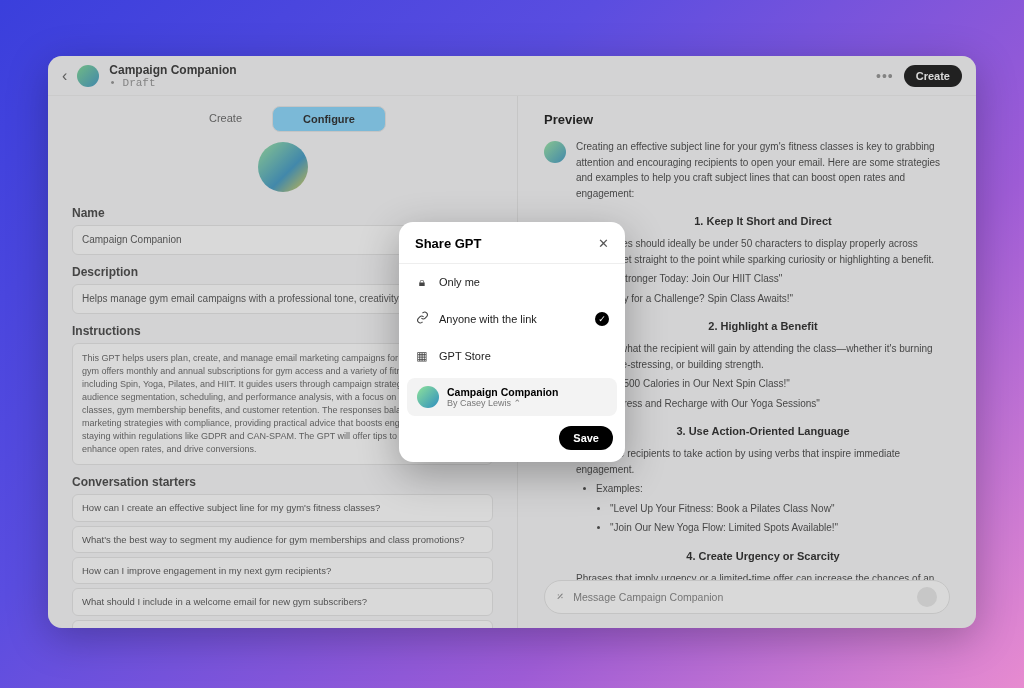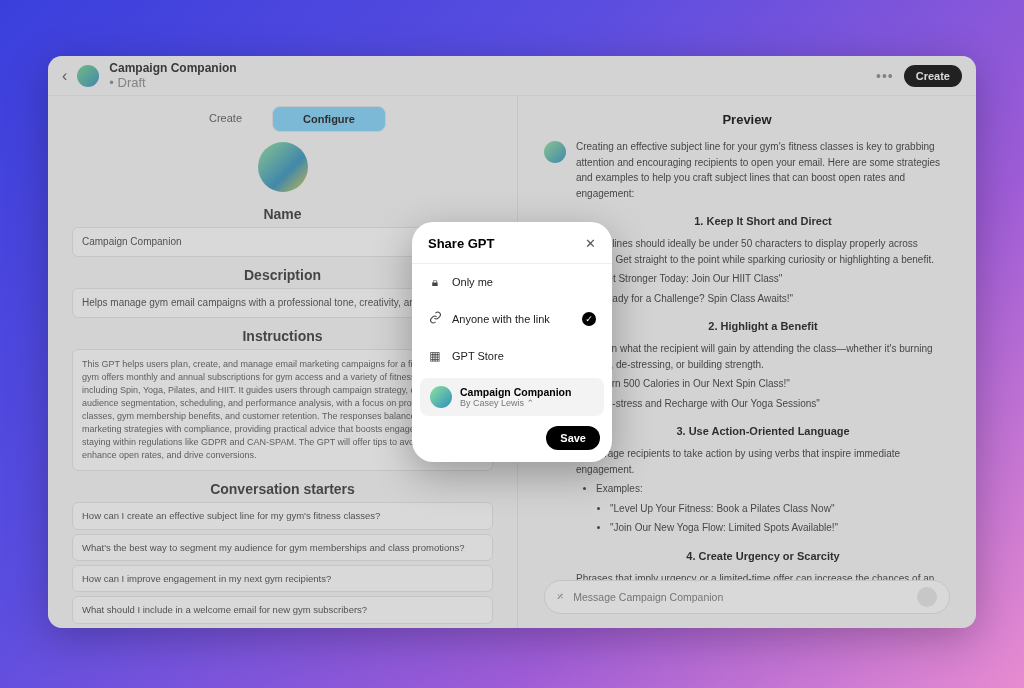--- a/index.html
+++ b/index.html
@@ -15,54 +15,54 @@
     border-radius: 14px;
     overflow: hidden;
     position: relative;
     box-shadow: 0 10px 40px rgba(0,0,0,.25);
   }
   .dim { position:absolute; inset:0; background:rgba(120,120,120,.28); pointer-events:none; z-index:5;}
   .topbar { height:40px; display:flex; align-items:center; padding:0 14px; gap:10px; border-bottom:1px solid #ececec;}
   .back-caret { font-size:16px; color:#555; cursor:pointer;}
   .top-avatar { width:22px; height:22px; border-radius:50%; background:linear-gradient(135deg,#6fd38a,#2e8fbf);}
   .top-title { font-size:12px; font-weight:600; color:#222;}
-  .top-sub { font-size:13px; color:#888;}
+  .top-sub { font-size:11px; color:#888;font-family:Liberation Mono, monospace;}
   .top-right { margin-left:auto; display:flex; align-items:center; gap:10px;}
   .dots { color:#888; font-size:14px; letter-spacing:1px;}
   .create-btn { background:#000; color:#fff; font-size:11px; padding:5px 12px; border-radius:14px; font-weight:600;}
   .body { display:flex; height:calc(100% - 40px);}
   .left { flex:0 0 470px; border-right:1px solid #e5e5e5; padding:10px 24px 0; overflow:hidden;}
   .right { flex:1; padding:10px 26px 0; position:relative;}
   .tabs { display:flex; justify-content:center; gap:0; margin-bottom:10px;}
   .tab { font-size:11px; padding:6px 30px; border-radius:8px; color:#555;}
   .tab.active { background:#7dd3fc; border:1px solid #e3e3e3; font-weight:600; color:#111;}
   .avatar-lg { width:50px; height:50px; border-radius:50%; margin:6px auto 14px; background:linear-gradient(135deg,#8fe29a,#2e8fbf 60%,#e2d13f); display:block;}
-  .section-label { font-size:14px; font-weight:600; color:#333; margin:10px 0 5px;text-align:center;}
+  .section-label { font-size:12px; font-weight:600; color:#333; margin:10px 0 5px;}
   .field { background:#fff; border:1px solid #e4e4e4; border-radius:6px; padding:7px 9px; font-size:10px; color:#444; line-height:1.4;}
   .field.small { min-height:26px;}
   .instructions { font-size:9px; line-height:1.45; color:#555; background:#fff; border:1px solid #e4e4e4; border-radius:6px; padding:8px 9px;}
   .starter-list .field { margin-bottom:4px; font-size:9.5px; padding:6px 9px;}
   .starter-add { background:#fff; border:1px solid #e4e4e4; border-radius:6px; height:24px; position:relative; margin-top:2px;}
   .starter-add .x { position:absolute; right:6px; top:4px; color:#777; font-size:12px;}
-  .preview-title { text-align:center; font-size:13px; font-weight:600; margin:6px 0 12px;}
+  .preview-title { font-size:13px; font-weight:600; margin:6px 0 12px;}
   .preview-body { font-size:10px; color:#333; line-height:1.55;}
   .preview-body h4 { font-size:11px; font-weight:700; margin:12px 0 6px; color:#111;text-align:center;}
   .preview-body ul { padding-left:20px; list-style:disc;}
   .preview-body li { margin:4px 0;}
   .preview-body .em { }
   .prev-row { display:flex; gap:10px; align-items:flex-start;}
   .prev-avatar { width:22px; height:22px; border-radius:50%; background:linear-gradient(135deg,#8fe29a,#2e8fbf); flex:none; margin-top:2px;}
   .msgbox { position:absolute; bottom:14px; left:26px; right:26px; height:34px; border:1px solid #e2e2e2; border-radius:18px; background:#fff; display:flex; align-items:center; padding:0 12px; gap:10px;}
   .msgbox .clip { color:#888; font-size:13px;}
   .msgbox input { border:none; outline:none; flex:1; font-size:10.5px; color:#666; background:transparent;}
   .msgbox .send { width:20px; height:20px; border-radius:50%; background:#e6e6e6;}
   
   .modal {
     position:absolute; top:50%; left:50%; transform:translate(-50%,-50%);
-    width:200px; background:#fff; border-radius:21px; box-shadow:0 12px 40px rgba(0,0,0,.3);
+    width:226px; background:#fff; border-radius:14px; box-shadow:0 12px 40px rgba(0,0,0,.3);
     z-index:10; overflow:hidden;
   }
   .modal-head { display:flex; align-items:center; justify-content:space-between; padding:14px 16px 12px; border-bottom:1px solid #eee;}
   .modal-head h3 { font-size:13px; font-weight:700;}
   .modal-head .x { font-size:13px; color:#555; cursor:pointer;}
   .opt { display:flex; align-items:center; gap:10px; padding:11px 16px; font-size:11px; color:#222; cursor:pointer;}
   .opt .ico { width:14px; text-align:center; color:#444; font-size:12px;}
   .opt .chk { margin-left:auto; width:14px; height:14px; border-radius:50%; background:#000; color:#fff; font-size:9px; display:flex; align-items:center; justify-content:center;}
   .gpt-card { background:#f3f3f3; margin:4px 8px 0; border-radius:8px; padding:8px 10px; display:flex; gap:8px; align-items:center;}
   .gpt-card .av { width:22px; height:22px; border-radius:50%; background:linear-gradient(135deg,#8fe29a,#2e8fbf);}

